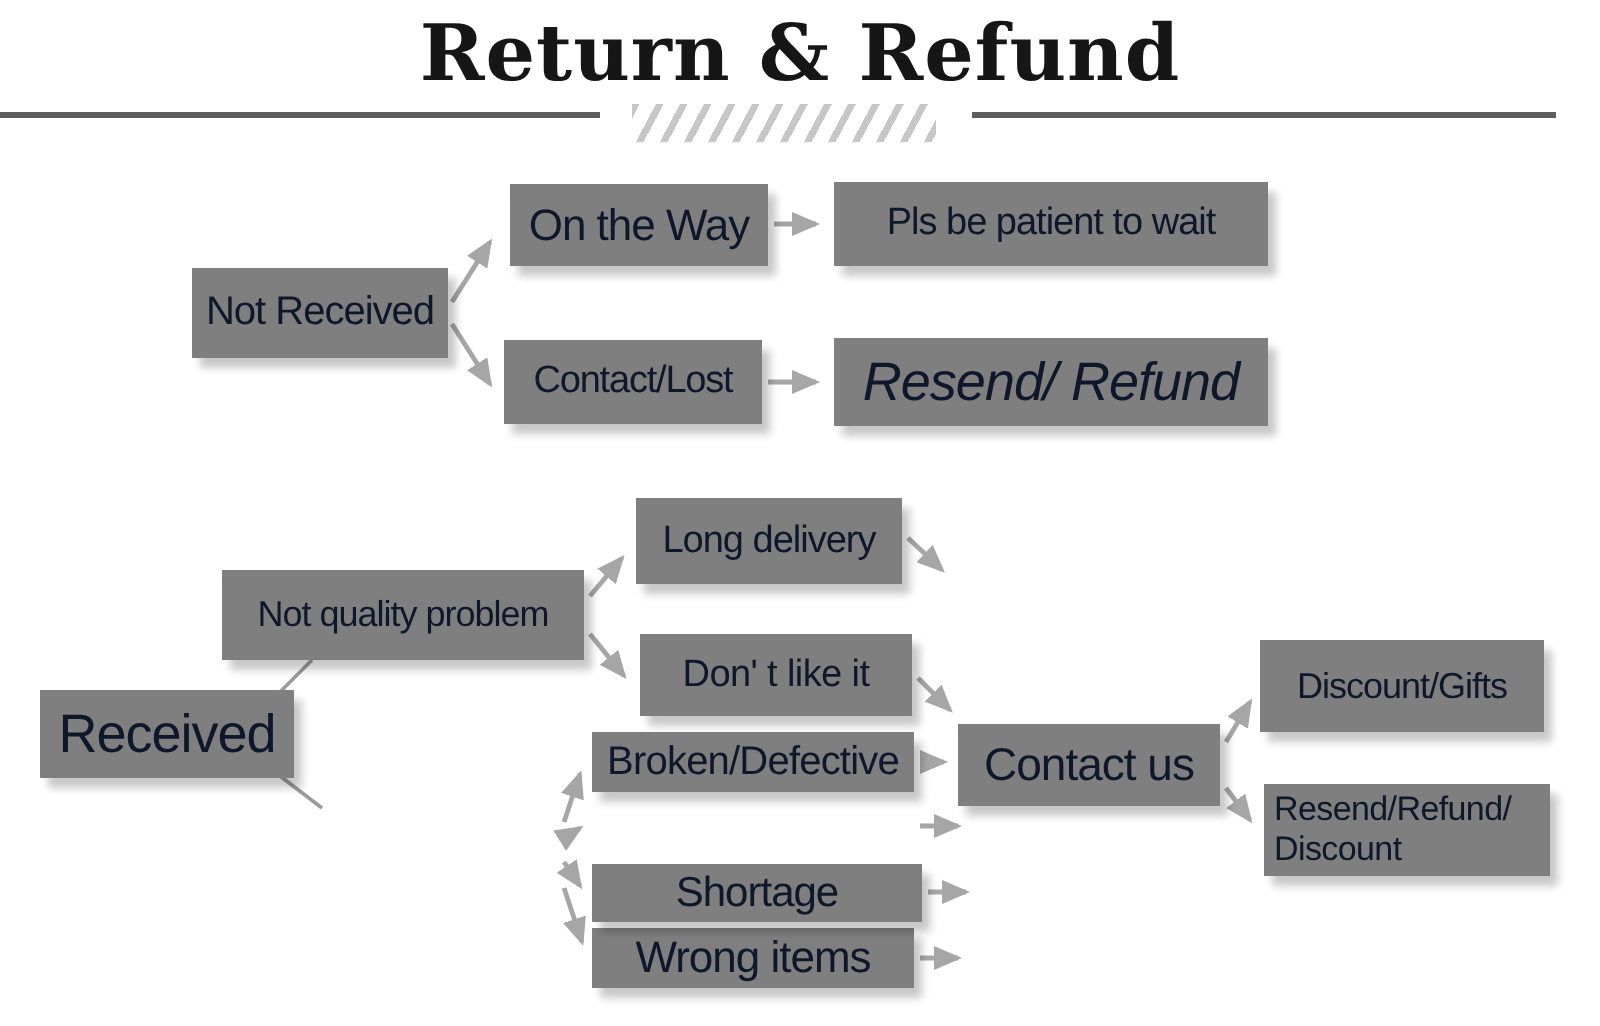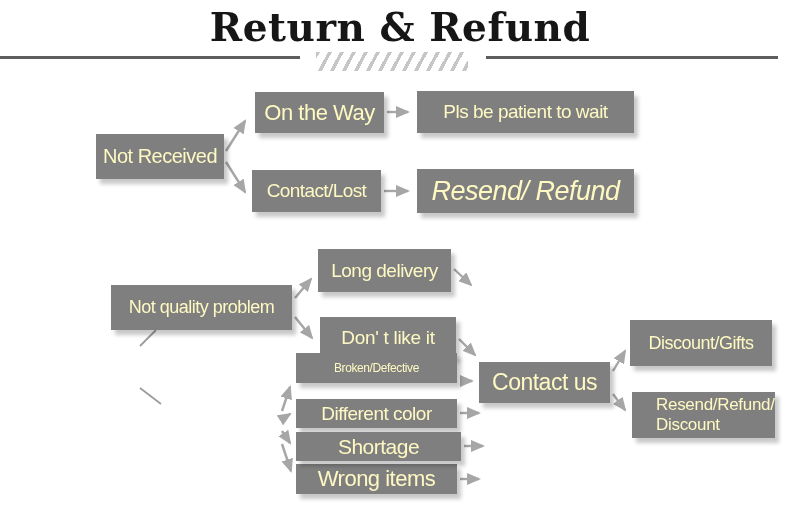--- a/index.html
+++ b/index.html
@@ -18,45 +18,45 @@
   }
   .rule { position:absolute; top:56px; height:3px; background:#5e5e5e; }
   .rule-left  { left:0;   width:300px; }
   .rule-right { left:486px; width:292px; }
   .hatch {
     position:absolute; left:316px; top:52px; width:152px; height:19px;
     background:repeating-linear-gradient(118deg, #c6c6c6 0 3.4px, transparent 3.4px 10.6px);
   }
   
   .node {
-    position:absolute; background:#7f7f7f; color:#fef9c3;
+    position:absolute; background:#7f7f7f; color:#0f172a;
     display:flex; align-items:center; justify-content:center;
     white-space:nowrap; letter-spacing:-0.5px; padding:0 2px;
     box-shadow:4px 5px 4px rgba(0,0,0,0.22);
     box-sizing:border-box;
   }
   .n-not-received    { left:96px;  top:134px; width:128px; height:45px; font-size:20px; }
   .n-on-the-way      { left:255px; top:92px;  width:129px; height:41px; font-size:22px; }
   .n-pls-wait        { left:417px; top:91px;  width:217px; height:42px; font-size:19px; }
   .n-returned-lost   { left:252px; top:170px; width:129px; height:42px; font-size:19px; letter-spacing:-0.6px; }
   .n-resend-refund   { left:417px; top:169px; width:217px; height:44px; font-size:27px;font-style:italic; }
   .n-received        { left:20px;  top:345px; width:127px; height:44px; font-size:27px; }
   .n-not-quality     { left:111px; top:285px; width:181px; height:45px; font-size:18px; }
   .n-long-delivery   { left:318px; top:249px; width:133px; height:43px; font-size:19px; }
   .n-dont-like       { left:320px; top:317px; width:136px; height:41px; font-size:19px; letter-spacing:-0.3px; }
-  .n-broken          { left:296px; top:353px; width:161px; height:30px; font-size:12px; letter-spacing:-0.4px;text-align:center; }
+  .n-broken          { left:296px; top:366px; width:161px; height:30px; font-size:20px; letter-spacing:-0.4px;text-align:center; }
   .n-different-color { left:296px; top:399px; width:161px; height:29px; font-size:19px; }
   .n-shortage        { left:296px; top:432px; width:165px; height:29px; font-size:21px; }
   .n-wrong-items     { left:296px; top:464px; width:161px; height:30px; font-size:22px; }
   .n-quality         { left:111px; top:403px; width:168px; height:44px; font-size:20px; }
   .n-contact-us      { left:479px; top:362px; width:131px; height:41px; font-size:23px;text-align:right; }
   .n-discount-gifts  { left:630px; top:320px; width:142px; height:46px; font-size:18px; }
   .n-rrd             { left:632px; top:392px; width:143px; height:46px; font-size:17px;
                        white-space:normal; justify-content:flex-start; text-align:left;
-                       padding-left:24px; line-height:20px; letter-spacing:-0.3px; }
+                       padding-left:5px; line-height:20px; letter-spacing:-0.3px; }
   
   .edges { position:absolute; left:0; top:0; width:800px; height:513px; pointer-events:none; }
   .edges line { stroke:#a6a6a6; stroke-width:2.4; }
   .edges line.thin { stroke:#9b9b9b; stroke-width:1.8; }
 </style>
 </head>
 <body>
 
 <div class="canvas">
 
@@ -91,24 +91,24 @@
     <line x1="460" y1="479" x2="479" y2="479" marker-end="url(#ah)"></line>
     <line x1="613" y1="371" x2="625" y2="351" marker-end="url(#ah)"></line>
     <line x1="613" y1="394" x2="625" y2="410" marker-end="url(#ah)"></line>
   </svg>
 
   <div class="node n-not-received">Not Received</div>
   <div class="node n-on-the-way">On the Way</div>
   <div class="node n-pls-wait">Pls be patient to wait</div>
   <div class="node n-returned-lost">Contact/Lost</div>
   <div class="node n-resend-refund">Resend/ Refund</div>
+  <div class="node n-received">Received</div>
   <div class="node n-not-quality">Not quality problem</div>
   <div class="node n-long-delivery">Long delivery</div>
   <div class="node n-dont-like">Don' t like it</div>
   <div class="node n-broken">Broken/Defective</div>
-  <div class="node n-different-color">Different color</div>
   <div class="node n-wrong-items">Wrong items</div>
   <div class="node n-shortage">Shortage</div>
   <div class="node n-contact-us">Contact us</div>
   <div class="node n-discount-gifts">Discount/Gifts</div>
   <div class="node n-rrd">Resend/Refund/ Discount</div>
 
 </div>
 
 </body></html>

